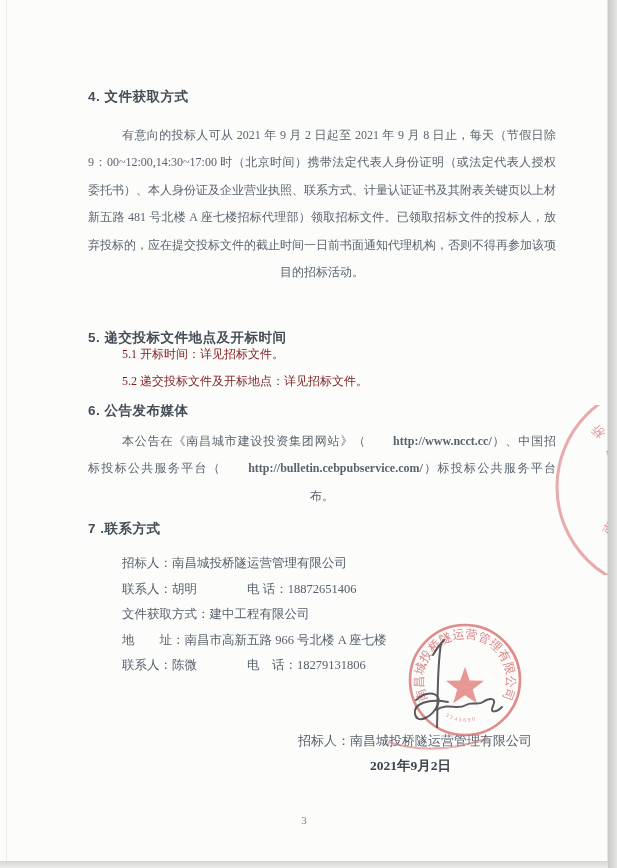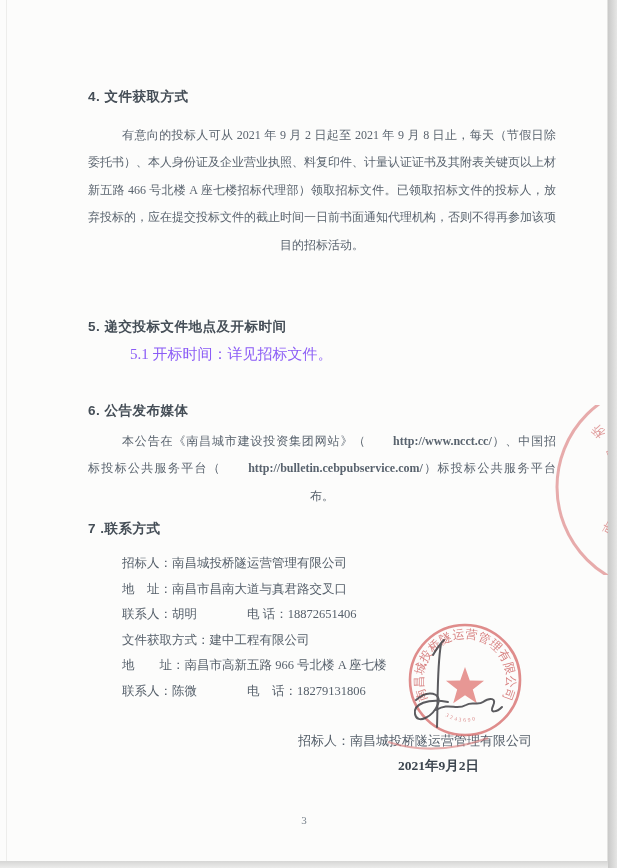--- a/index.html
+++ b/index.html
@@ -26,68 +26,69 @@
     white-space:nowrap;
   }
   .para{position:absolute;left:88px;width:468px;font-size:12px;color:#59636e;}
   .para .ln{line-height:27.4px;height:27.4px;text-align:justify;overflow:hidden;}
   .para .ln::after{content:"";display:inline-block;width:100%;height:0;}
   .para .ln.last{text-align:center;}
   .para .ln.last::after{content:none;}
   .para .ln.indent{text-indent:34px;}
   .url{font-weight:bold;font-family:"Liberation Serif","DejaVu Serif",serif;padding-left:27px;}
 
-  .items{position:absolute;left:130px;font-size:15px;color:#8b5cf6;}
+  .items{position:absolute;left:122px;font-size:12px;color:#7f1d1d;}
   .items .ln{line-height:27.4px;white-space:pre;}
 
   .contacts{position:absolute;left:122px;top:551px;font-size:12.5px;color:#555f6a;}
   .contacts .ln{line-height:25.6px;white-space:pre;}
 
   .signoff-line{position:absolute;left:298px;top:732px;font-size:13px;color:#545e69;white-space:pre;}
-  .signoff-date{position:absolute;left:370px;top:757px;font-size:13.5px;color:#3c454f;font-weight:bold;white-space:pre;margin-left:28px;}
+  .signoff-date{position:absolute;left:370px;top:757px;font-size:13.5px;color:#3c454f;font-weight:bold;white-space:pre;}
   .pagenum{position:absolute;left:0;top:814px;width:608px;text-align:center;
     font-size:11px;color:#78828c;}
 
   .seal-svg{position:absolute;left:380px;top:605px;}
   .edge-seal-svg{position:absolute;left:545px;top:405px;}
 </style>
 </head>
 <body>
 
 <div class="page">
 
   <div class="heading" style="top:88px">4. 文件获取方式</div>
 
   <div class="para" style="top:122px">
     <div class="ln indent">有意向的投标人可从 2021 年 9 月 2 日起至 2021 年 9 月 8 日止，每天（节假日除外）</div>
-    <div class="ln">委托书）、本人身份证及企业营业执照、料复印件、计量认证证书及其附表关键页以上材</div>
-    <div class="ln">新五路 466 号北楼 A 座七楼招标代理部）领取招标文件。已领取招标文件的投标人，放</div>
+    <div class="ln">9：00~12:00,14:30~17:00 时（北京时间）携带法定代表人身份证明（或法定代表人授权</div>
+    <div class="ln">委托书）、本人身份证及企业营业执照、联系方式、计量认证证书及其附表关键页以上材</div>
+    <div class="ln">新五路 481 号北楼 A 座七楼招标代理部）领取招标文件。已领取招标文件的投标人，放</div>
     <div class="ln">弃投标的，应在提交投标文件的截止时间一日前书面通知代理机构，否则不得再参加该项</div>
     <div class="ln last">目的招标活动。</div>
   </div>
 
-  <div class="heading" style="top:318px">5. 递交投标文件地点及开标时间</div>
+  <div class="heading" style="top:329px">5. 递交投标文件地点及开标时间</div>
 
   <div class="items" style="top:341px">
     <div class="ln">5.1 开标时间：详见招标文件。</div>
+    <div class="ln">5.2 递交投标文件及开标地点：详见招标文件。</div>
   </div>
 
   <div class="heading" style="top:402px">6. 公告发布媒体</div>
 
   <div class="para" style="top:428px">
     <div class="ln indent"><span>本公告在《南昌城市建设投资集团网站》（</span><span class="url">http://www.ncct.cc/</span><span>）、中国招</span></div>
     <div class="ln"><span>标投标公共服务平台（</span><span class="url">http://bulletin.cebpubservice.com/</span><span>）标投标公共服务平台</span></div>
     <div class="ln last">布。</div>
   </div>
 
   <div class="heading" style="top:520px">7 .联系方式</div>
 
   <div class="contacts">
     <div class="ln">招标人：南昌城投桥隧运营管理有限公司</div>
-    <div class="ln">地　址：南昌市昌南大道与真君路交叉口</div>
     <div class="ln">联系人：胡明　　　　电 话：18872651406</div>
     <div class="ln">文件获取方式：建中工程有限公司</div>
     <div class="ln">地　　址：南昌市高新五路 966 号北楼 A 座七楼</div>
     <div class="ln">联系人：陈微　　　　电　话：18279131806</div>
   </div>
 
   <div class="signoff-line">招标人：南昌城投桥隧运营管理有限公司</div>
   <div class="signoff-date">2021年9月2日</div>
 
   <div class="pagenum">3</div>

